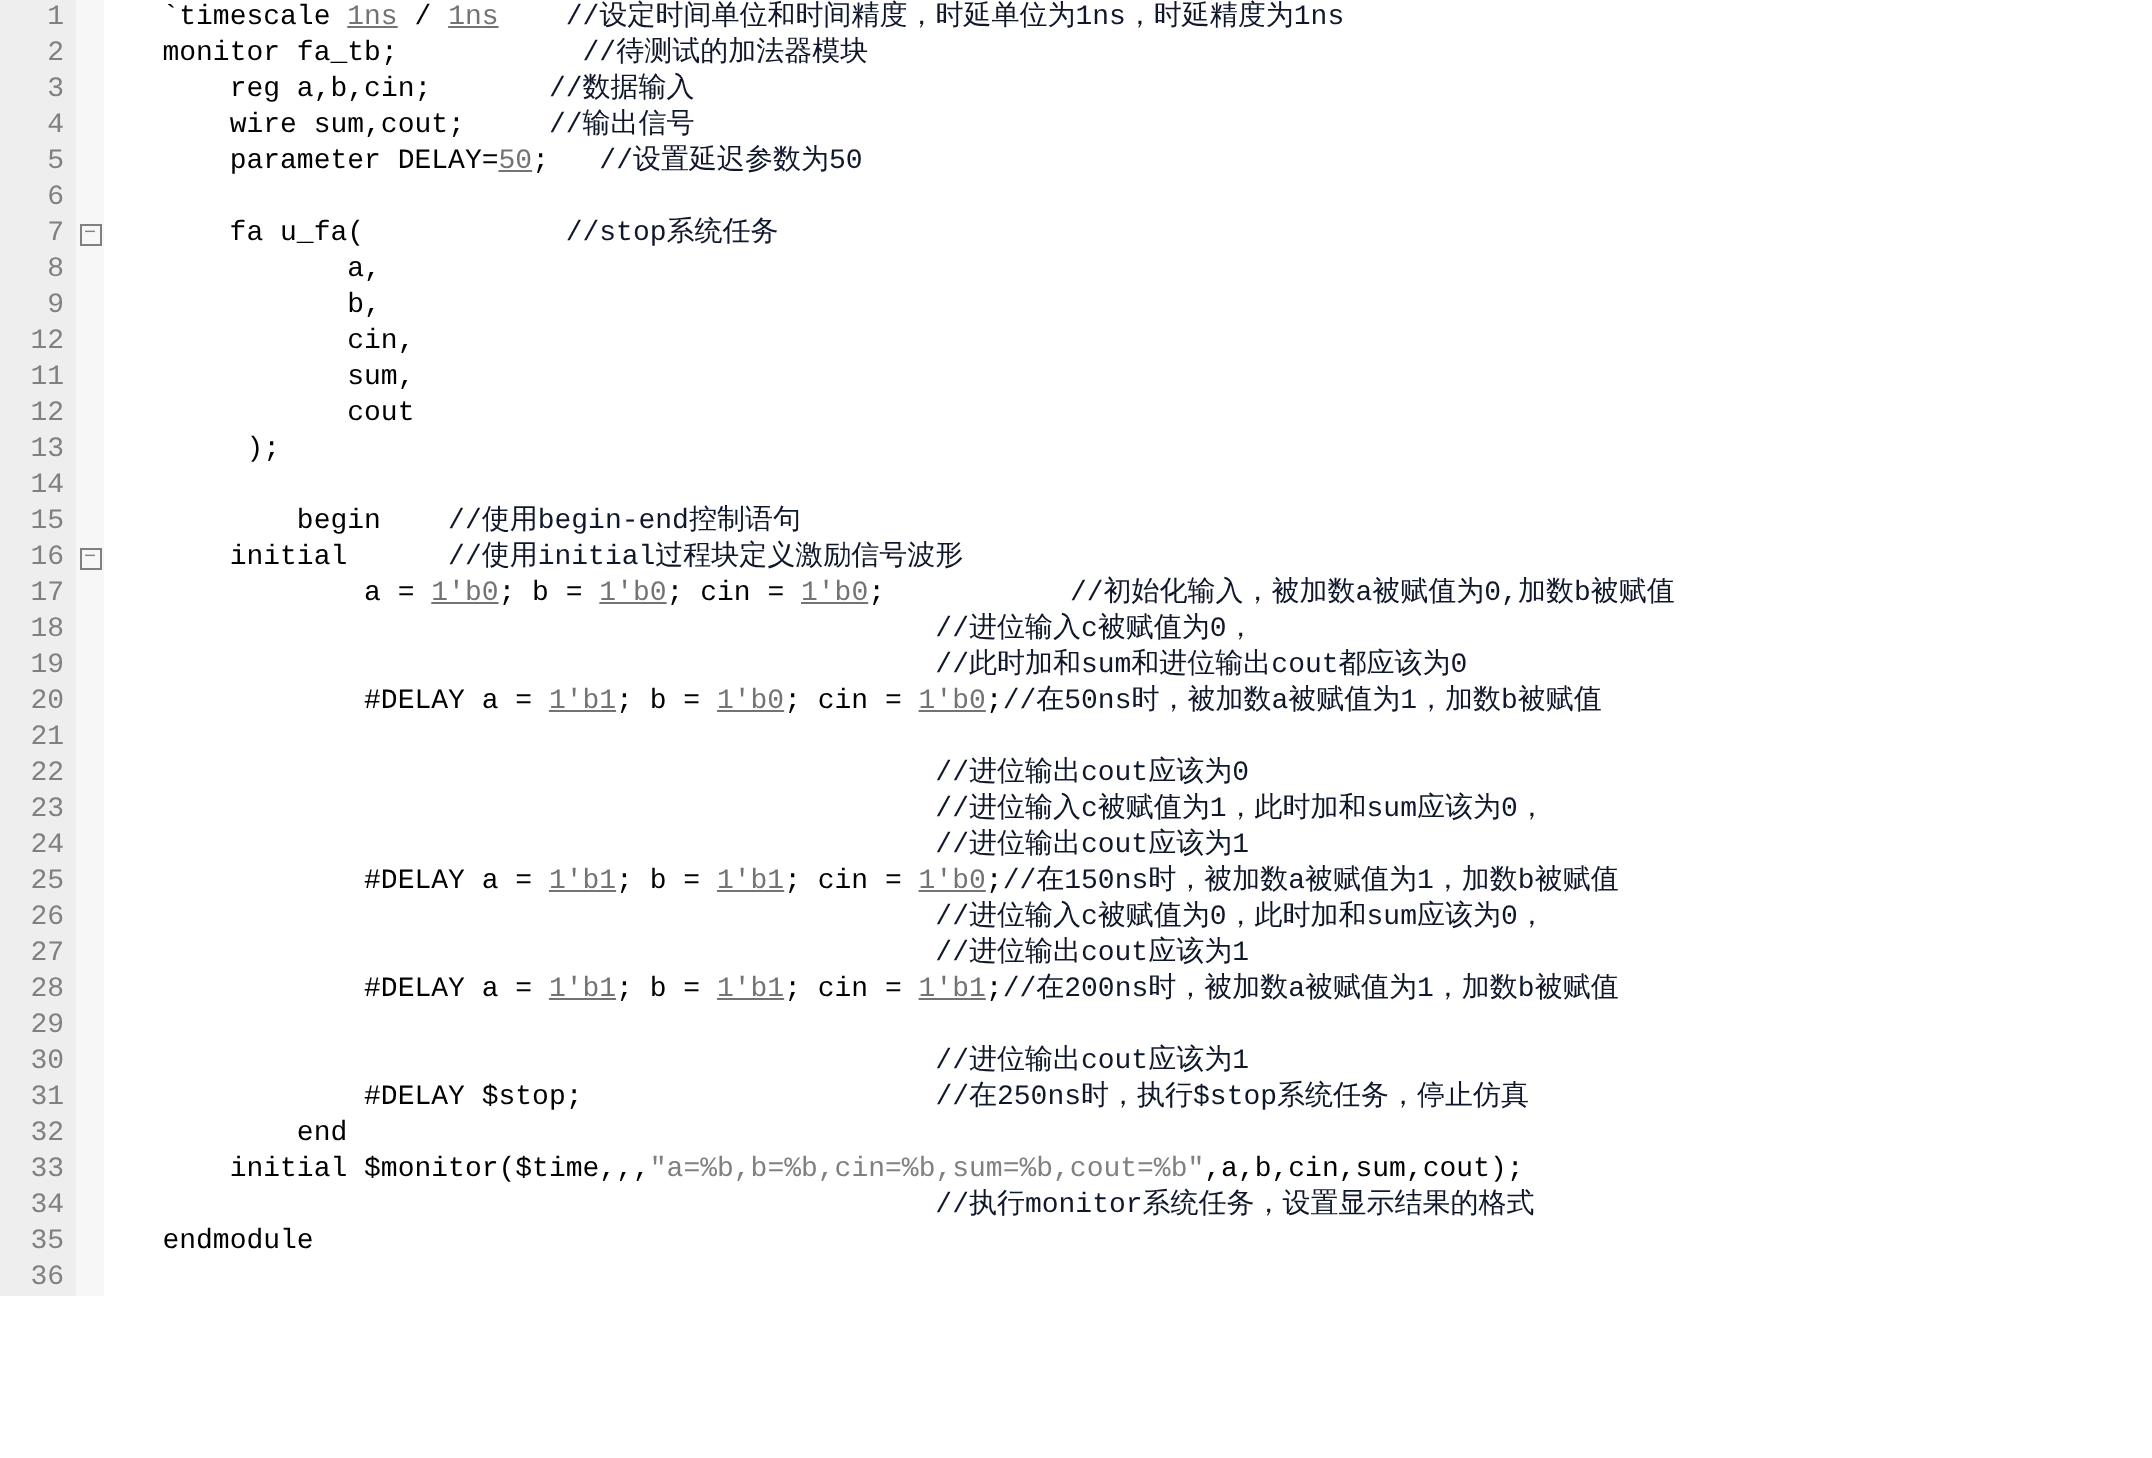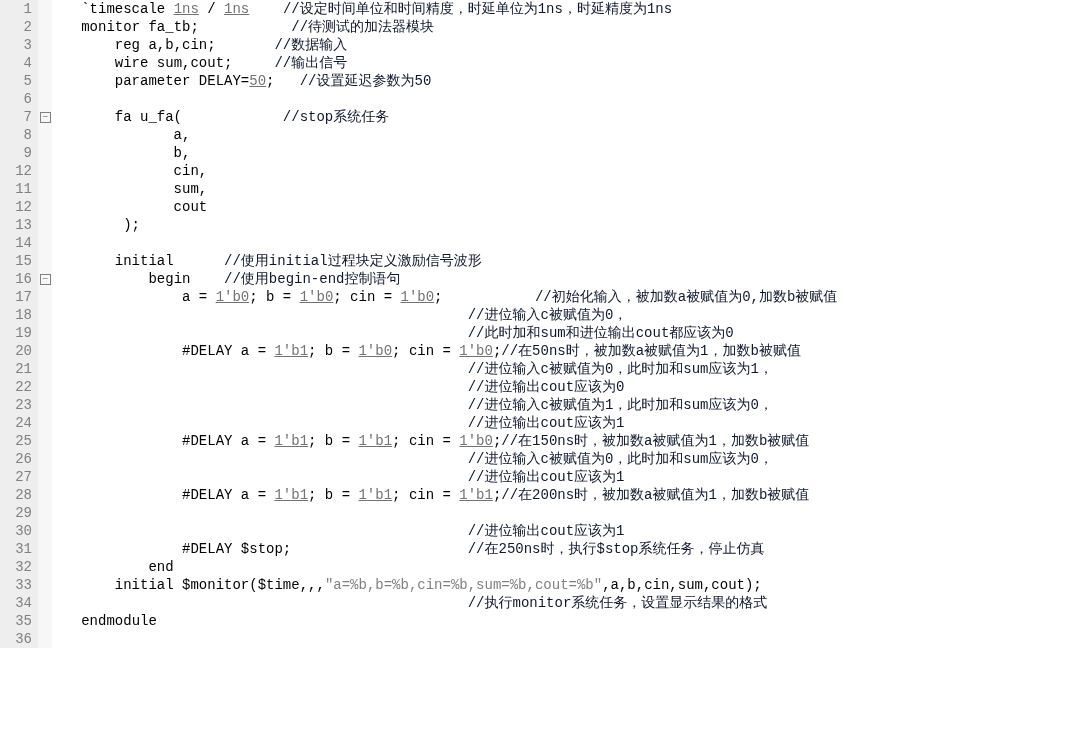--- a/index.html
+++ b/index.html
@@ -142,27 +142,27 @@
       <div class="line pre"><span class="tok-id pre">       </span><span class="tok-kw pre">parameter</span><span class="tok-id pre"> DELAY=</span><span class="tok-num pre">50</span><span class="tok-id pre">;   </span><span class="tok-cmt pre">//设置延迟参数为50</span></div>
       <div class="line pre"><span class="tok-id pre"></span></div>
       <div class="line pre"><span class="tok-id pre">       fa u_fa(            </span><span class="tok-cmt pre">//stop系统任务</span></div>
       <div class="line pre"><span class="tok-id pre">              a,</span></div>
       <div class="line pre"><span class="tok-id pre">              b,</span></div>
       <div class="line pre"><span class="tok-id pre">              cin,</span></div>
       <div class="line pre"><span class="tok-id pre">              sum,</span></div>
       <div class="line pre"><span class="tok-id pre">              cout</span></div>
       <div class="line pre"><span class="tok-id pre">        );</span></div>
       <div class="line pre"><span class="tok-id pre"></span></div>
+      <div class="line pre"><span class="tok-id pre">           </span><span class="tok-kw pre">begin</span><span class="tok-id pre">    </span><span class="tok-cmt pre">//使用begin-end控制语句</span></div>
       <div class="line pre"><span class="tok-id pre">       </span><span class="tok-kw pre">initial</span><span class="tok-id pre">      </span><span class="tok-cmt pre">//使用initial过程块定义激励信号波形</span></div>
-      <div class="line pre"><span class="tok-id pre">           </span><span class="tok-kw pre">begin</span><span class="tok-id pre">    </span><span class="tok-cmt pre">//使用begin-end控制语句</span></div>
       <div class="line pre"><span class="tok-id pre">               a = </span><span class="tok-num pre">1'b0</span><span class="tok-id pre">; b = </span><span class="tok-num pre">1'b0</span><span class="tok-id pre">; cin = </span><span class="tok-num pre">1'b0</span><span class="tok-id pre">;           </span><span class="tok-cmt pre">//初始化输入，被加数a被赋值为0,加数b被赋值</span></div>
       <div class="line pre"><span class="tok-id pre">                                                 </span><span class="tok-cmt pre">//进位输入c被赋值为0，</span></div>
       <div class="line pre"><span class="tok-id pre">                                                 </span><span class="tok-cmt pre">//此时加和sum和进位输出cout都应该为0</span></div>
       <div class="line pre"><span class="tok-id pre">               #DELAY a = </span><span class="tok-num pre">1'b1</span><span class="tok-id pre">; b = </span><span class="tok-num pre">1'b0</span><span class="tok-id pre">; cin = </span><span class="tok-num pre">1'b0</span><span class="tok-id pre">;</span><span class="tok-cmt pre">//在50ns时，被加数a被赋值为1，加数b被赋值</span></div>
-      <div class="line pre"><span class="tok-id pre">                                                 </span><span class="tok-cmt pre">//进位输入c被赋值为0，此时加和sum应该为1，</span></div>
+      <div class="line pre"><span class="tok-id pre">                                                 </span></div>
       <div class="line pre"><span class="tok-id pre">                                                 </span><span class="tok-cmt pre">//进位输出cout应该为0</span></div>
       <div class="line pre"><span class="tok-id pre">                                                 </span><span class="tok-cmt pre">//进位输入c被赋值为1，此时加和sum应该为0，</span></div>
       <div class="line pre"><span class="tok-id pre">                                                 </span><span class="tok-cmt pre">//进位输出cout应该为1</span></div>
       <div class="line pre"><span class="tok-id pre">               #DELAY a = </span><span class="tok-num pre">1'b1</span><span class="tok-id pre">; b = </span><span class="tok-num pre">1'b1</span><span class="tok-id pre">; cin = </span><span class="tok-num pre">1'b0</span><span class="tok-id pre">;</span><span class="tok-cmt pre">//在150ns时，被加数a被赋值为1，加数b被赋值</span></div>
       <div class="line pre"><span class="tok-id pre">                                                 </span><span class="tok-cmt pre">//进位输入c被赋值为0，此时加和sum应该为0，</span></div>
       <div class="line pre"><span class="tok-id pre">                                                 </span><span class="tok-cmt pre">//进位输出cout应该为1</span></div>
       <div class="line pre"><span class="tok-id pre">               #DELAY a = </span><span class="tok-num pre">1'b1</span><span class="tok-id pre">; b = </span><span class="tok-num pre">1'b1</span><span class="tok-id pre">; cin = </span><span class="tok-num pre">1'b1</span><span class="tok-id pre">;</span><span class="tok-cmt pre">//在200ns时，被加数a被赋值为1，加数b被赋值</span></div>
       <div class="line pre"><span class="tok-id pre">                                                 </span></div>
       <div class="line pre"><span class="tok-id pre">                                                 </span><span class="tok-cmt pre">//进位输出cout应该为1</span></div>
       <div class="line pre"><span class="tok-id pre">               #DELAY </span><span class="tok-kw pre">$stop</span><span class="tok-id pre">;                     </span><span class="tok-cmt pre">//在250ns时，执行$stop系统任务，停止仿真</span></div>

